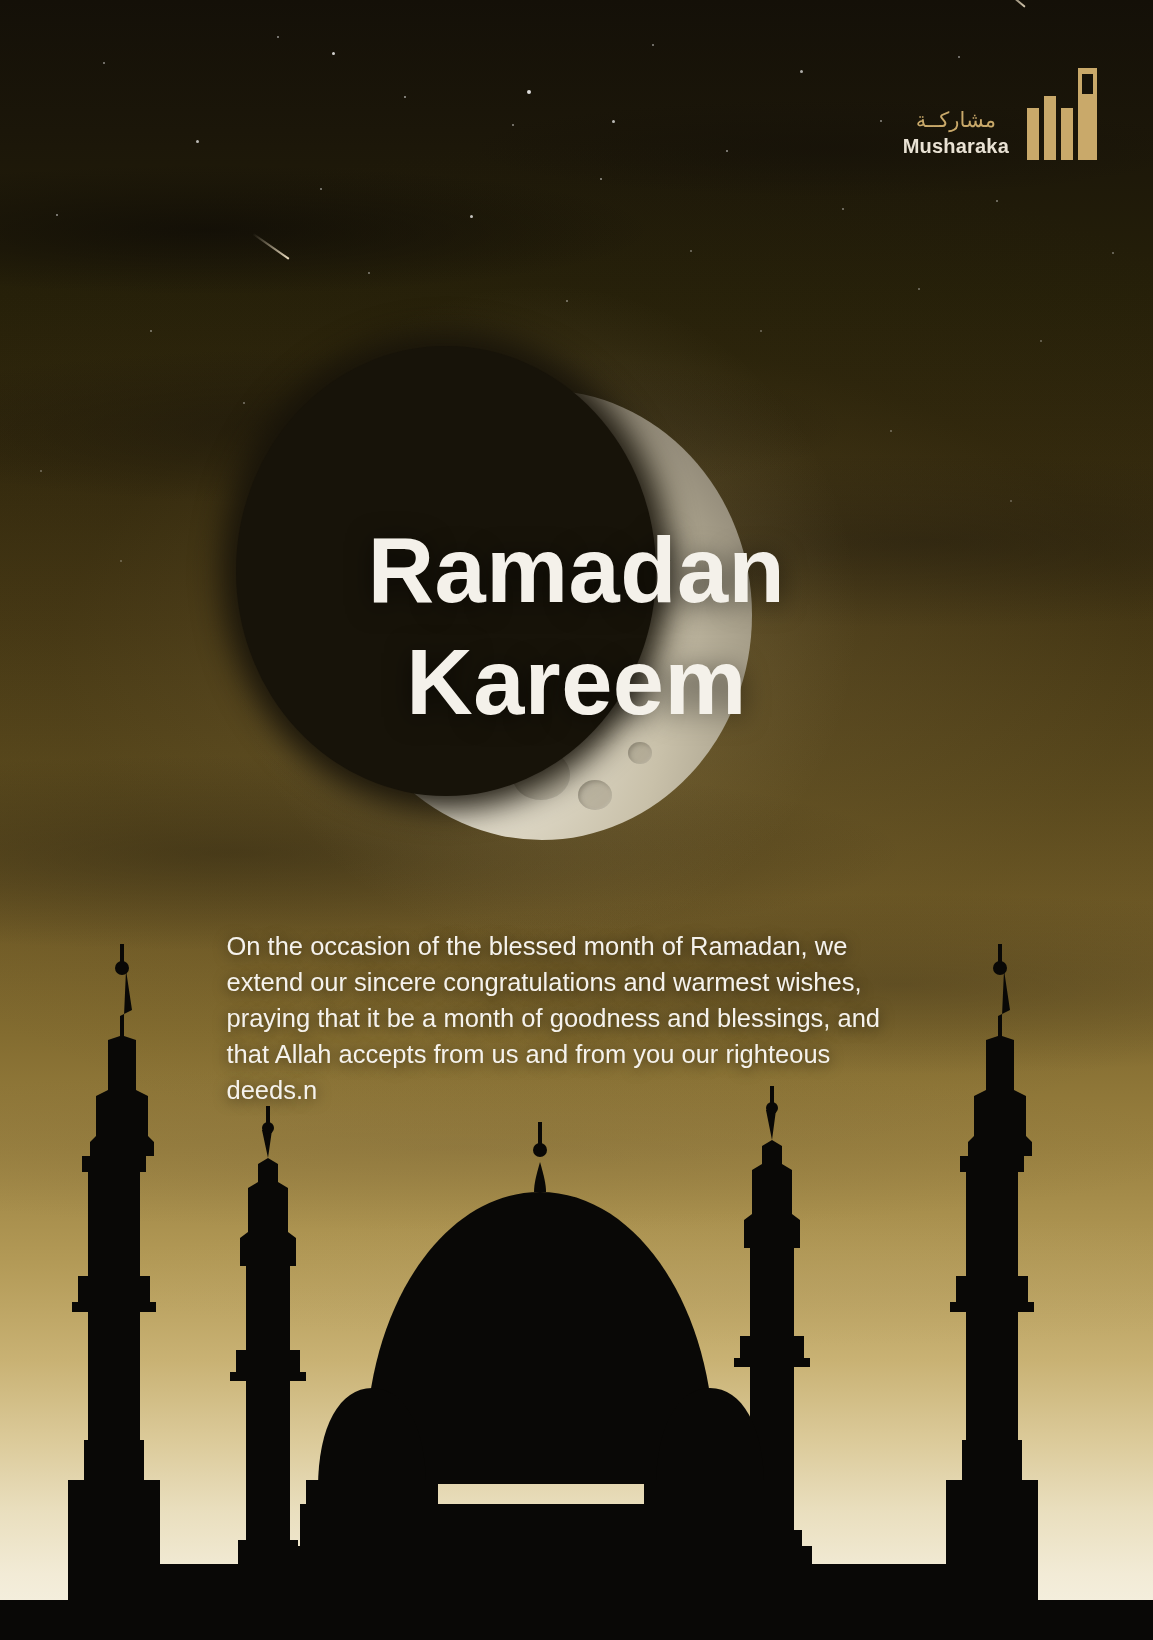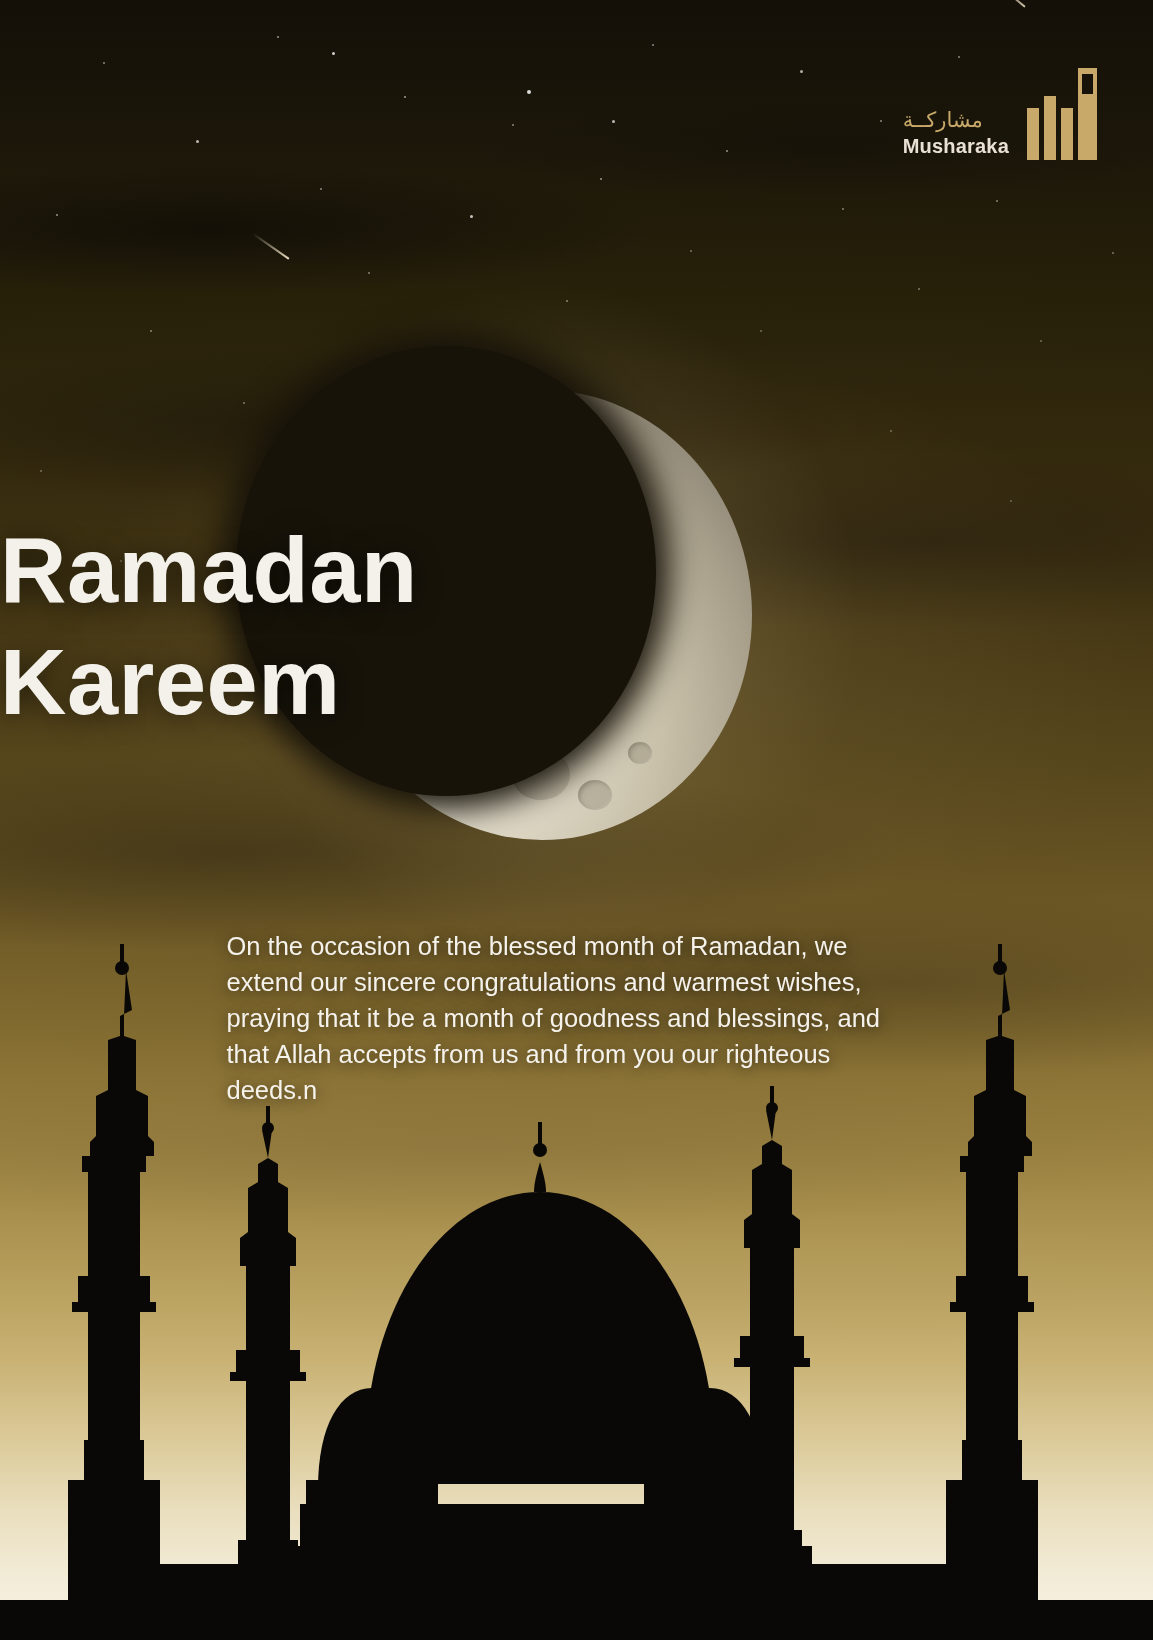--- a/index.html
+++ b/index.html
@@ -120,20 +120,21 @@
     background: #171309;
     box-shadow: 0 0 30px 14px rgba(23,19,9,0.95);
   }
 
   
   .headline {
     position: absolute;
     left: 0;
     right: 0;
     top: 452px;
+    text-align: center;
     color: #f4f1ea;
     font-weight: bold;
     font-size: 92px;
     line-height: 1.22;
     letter-spacing: 0.5px;
     text-shadow: 0 3px 26px rgba(0,0,0,0.55);
   }
   .headline .l1 { display: block; }
   .headline .l2 { display: block; }
 
@@ -155,21 +156,21 @@
   
   .logo {
     position: absolute;
     right: 56px;
     top: 68px;
     display: flex;
     align-items: flex-start;
     gap: 18px;
   }
   .logo-text {
-    text-align: left;
+    text-align: center;
     padding-top: 40px;
   }
   .logo-ar {
     color: #c9a96a;
     font-size: 21px;
     line-height: 1.1;
     letter-spacing: 1px;
     direction: rtl;
   }
   .logo-en {

